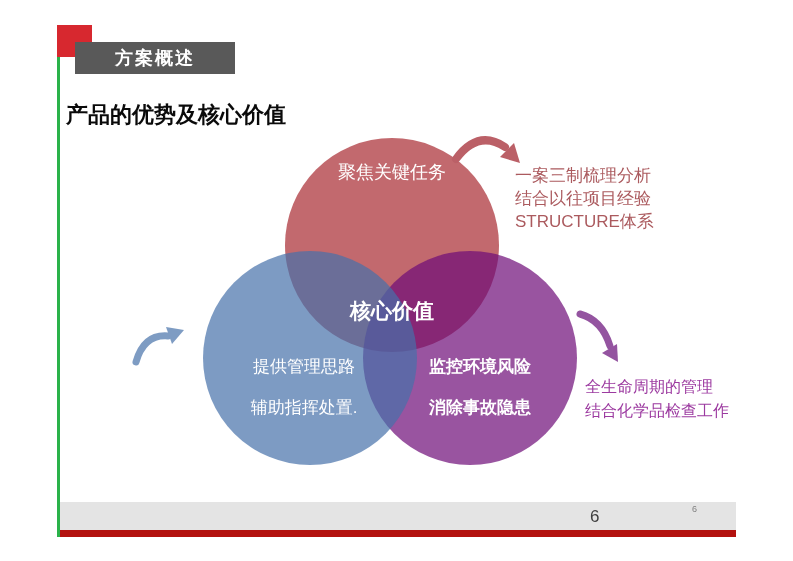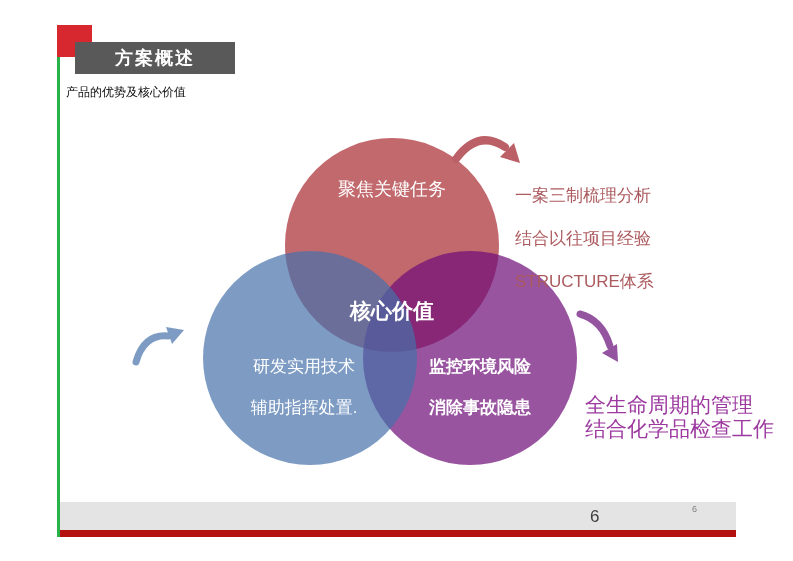--- a/index.html
+++ b/index.html
@@ -8,46 +8,46 @@
     font-family:"Liberation Sans","DejaVu Sans",sans-serif;overflow:hidden;
   }
   
   .red-square{position:absolute;left:57px;top:25px;width:35px;height:32px;background:#d7282f;}
   .green-line{position:absolute;left:57px;top:57px;width:3px;height:480px;background:#2ab24a;z-index:30;}
   .header-box{
     position:absolute;left:75px;top:42px;width:160px;height:32px;background:#595959;
     color:#ffffff;font-size:18px;font-weight:700;display:flex;align-items:center;justify-content:center;
     letter-spacing:2px;z-index:5;
   }
-  .subtitle{position:absolute;left:66px;top:84px;font-size:12px;font-weight:400;color:#0a0a0a;z-index:5;}
+  .subtitle{position:absolute;left:66px;top:100px;font-size:22px;font-weight:700;color:#0a0a0a;z-index:5;}
 
   
   .circle{position:absolute;width:214px;height:214px;border-radius:50%;}
   .circle.top{left:285px;top:138px;background:rgba(168,41,49,0.70);z-index:1;}
   .circle.right{left:363px;top:251px;background:rgba(110,12,120,0.70);z-index:2;}
   .circle.left{left:203px;top:251px;background:rgba(70,113,169,0.70);z-index:3;}
 
   .circle-label{position:absolute;width:200px;text-align:center;color:#ffffff;z-index:6;}
   .circle-label .line{display:block;}
-  .label-top{left:292px;top:170px;font-size:18px;font-family:Liberation Mono, monospace;}
+  .label-top{left:292px;top:152px;font-size:18px;}
   .label-top .line{line-height:40px;}
   .label-left{left:204px;top:346px;font-size:17px;}
   .label-left .line{line-height:41px;}
   .label-right{left:380px;top:346px;font-size:17px;}
   .label-right .line{line-height:41px;font-weight:bold;}
   .label-center{left:292px;top:297px;font-size:21px;font-weight:700;z-index:7;}
 
   
   .annotation{position:absolute;z-index:6;}
   .annotation .line{display:block;}
   .ann-top-right{left:515px;top:164px;width:220px;color:#ab5a5e;font-size:17px;}
-  .ann-top-right .line{line-height:23px;margin-top:20px;}
+  .ann-top-right .line{line-height:23px;}
   .ann-left{left:64px;top:377px;width:200px;color:#7e9cc9;font-size:16px;}
   .ann-left .line{line-height:22px;}
-  .ann-right{left:585px;top:393px;width:200px;color:#9c3aa0;font-size:21px;}
+  .ann-right{left:585px;top:375px;width:200px;color:#9c3aa0;font-size:16px;}
   .ann-right .line{line-height:24px;}
 
   
   .arrow-svg{position:absolute;z-index:6;}
   .arrow-rose{left:450px;top:127px;}
   .arrow-blue{left:130px;top:320px;}
   .arrow-purple{left:570px;top:306px;}
 
   
   .footer-strip{position:absolute;left:57px;top:502px;width:679px;height:28px;background:#e4e4e4;z-index:10;}
@@ -70,21 +70,21 @@
 
   <div class="circle top"></div>
   <div class="circle right"></div>
   <div class="circle left"></div>
 
   <div class="circle-label label-top">
     <span class="line">聚焦关键任务</span>
   </div>
   <div class="circle-label label-center">核心价值</div>
   <div class="circle-label label-left">
-    <span class="line">研发实用技术</span>
+    <span class="line">提供管理思路</span>
     <span class="line">辅助指挥处置.</span>
   </div>
   <div class="circle-label label-right">
     <span class="line">监控环境风险</span>
     <span class="line">消除事故隐患</span>
   </div>
 
   <svg class="arrow-svg arrow-rose" width="78" height="48" viewBox="0 0 78 48">
     <path d="M 6 32 Q 28 2 55 20" fill="none" stroke="#bb6067" stroke-width="8" stroke-linecap="round"></path>
     <polygon points="70,36 50,30 64,16" fill="#bb6067"></polygon>

